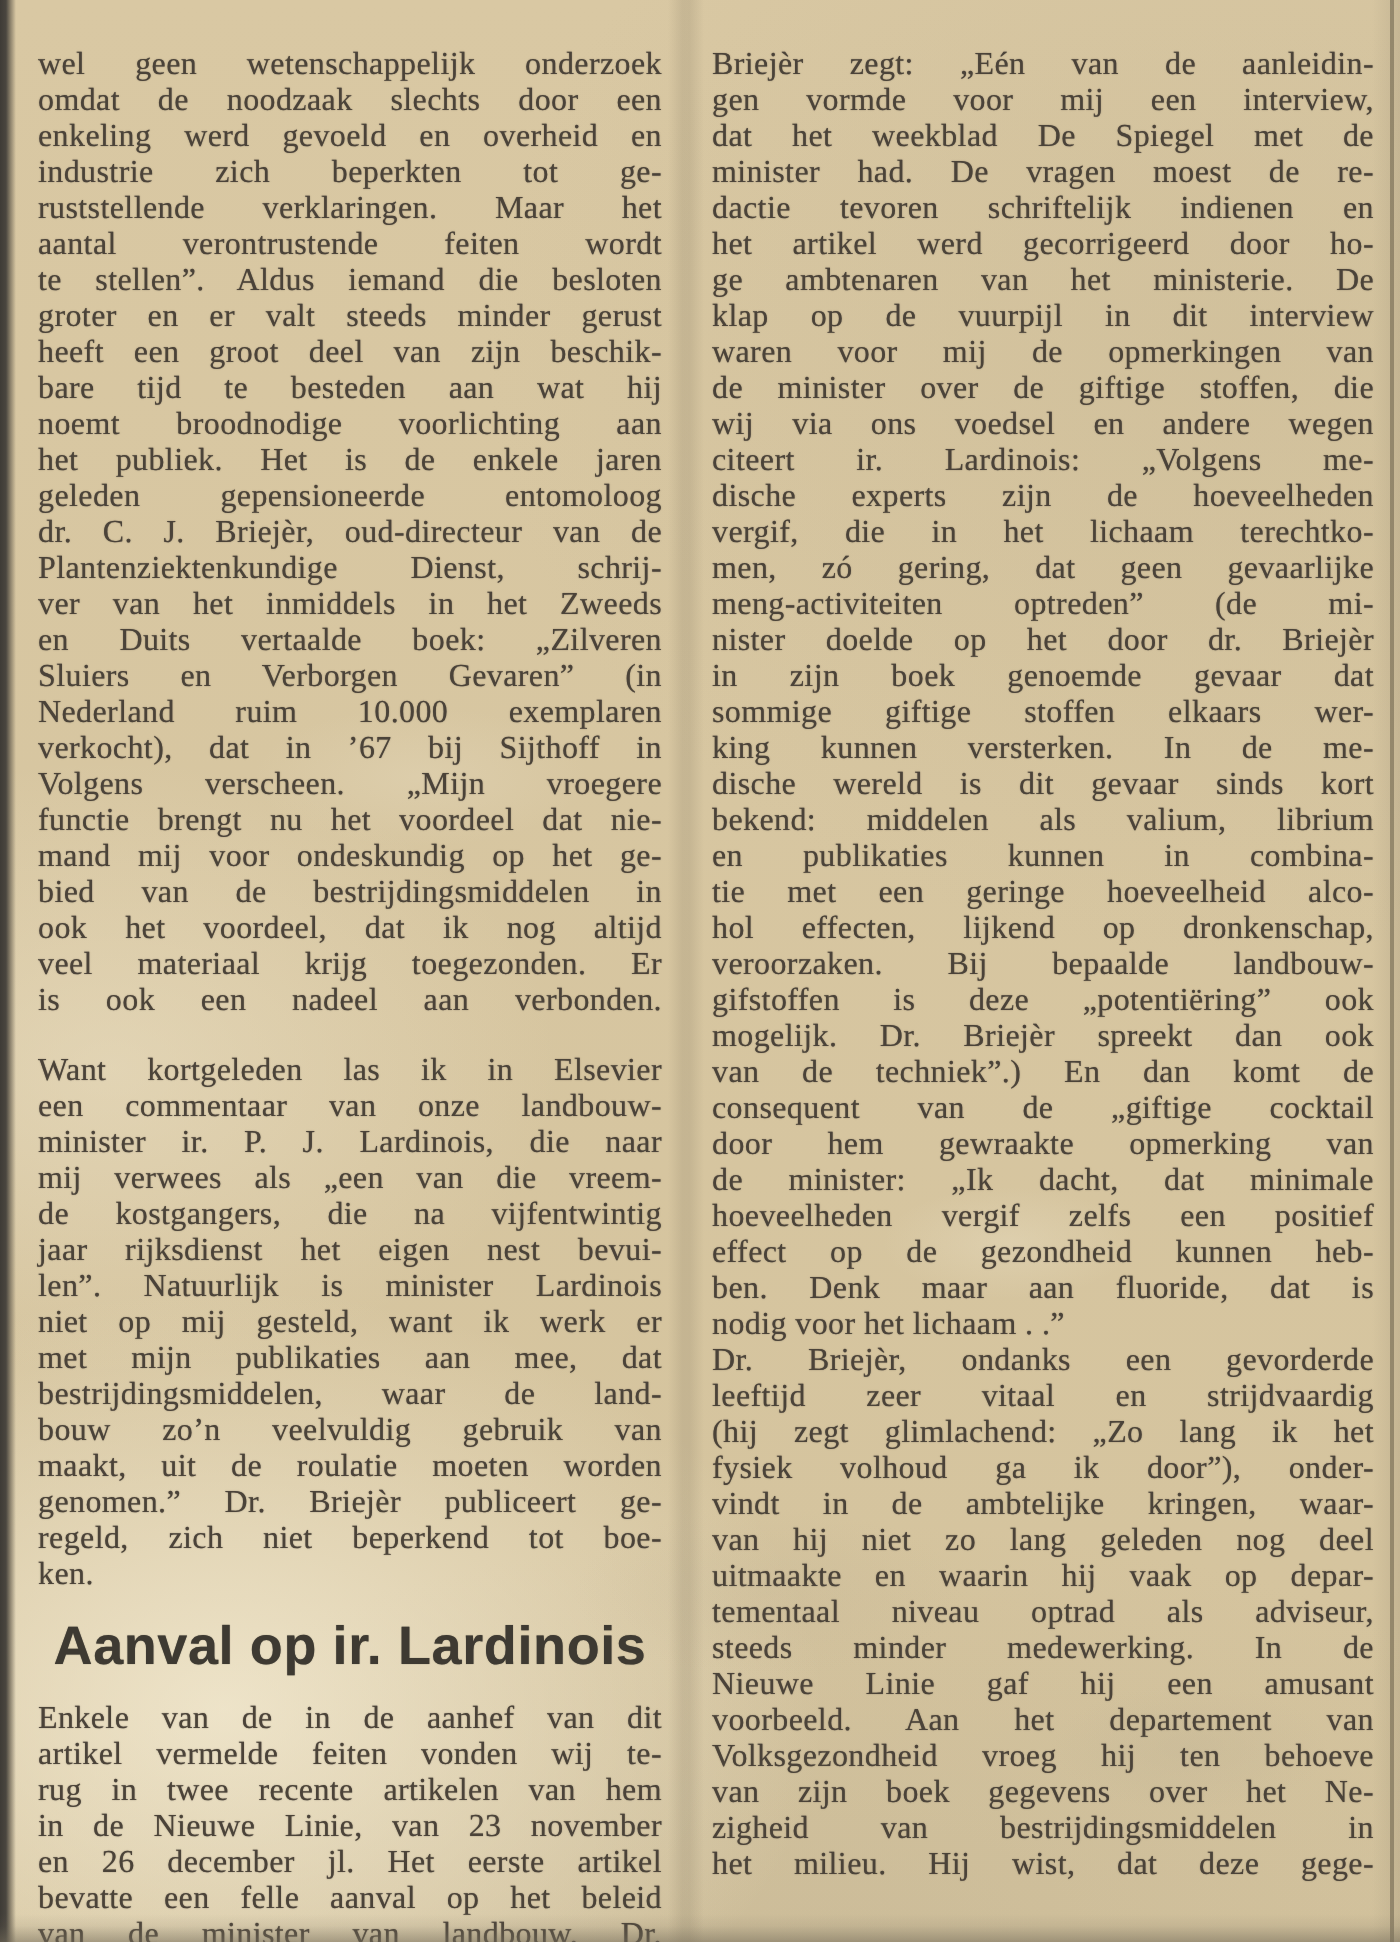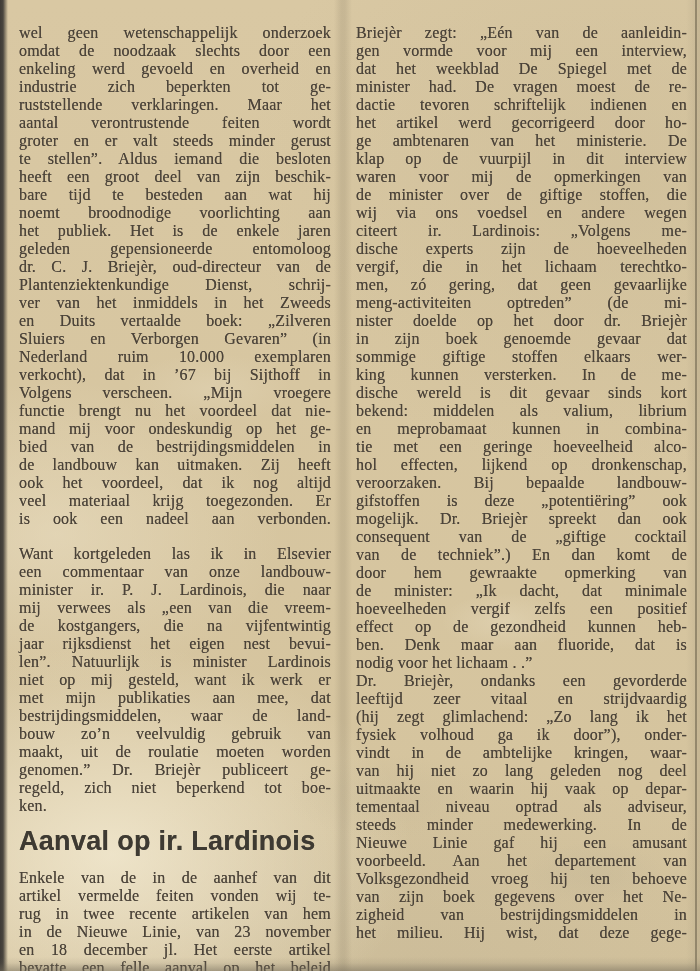--- a/index.html
+++ b/index.html
@@ -40,20 +40,21 @@
   .line.endline { text-align-last: left; }
   .heading {
     font-family: "Liberation Sans", sans-serif;
     font-size: 27px;
     font-weight: 700;
     letter-spacing: 0.3px;
     color: #3e3a32;
     margin: 11px 0 13px 0;
     line-height: 30px;
     text-shadow: 0 0 0.5px rgba(62,58,50,0.7);
+    text-align: center;
   }
   
   .edge-left {
     position: absolute; left: 0; top: 0; bottom: 0; width: 8px;
     background: linear-gradient(to right,
       #3e3b36 0px, #4a463f 3px, rgba(108,100,84,0.75) 5px, rgba(140,130,108,0) 8px);
     z-index: 3;
   }
   .edge-right-line {
     position: absolute; right: 3px; top: 0; bottom: 0; width: 2px;
@@ -94,39 +95,38 @@
   <div class="gutter-shadow"></div>
 
   <div class="column col-0">
       <div class="paragraph">
         <div class="line">wel geen wetenschappelijk onderzoek</div>
         <div class="line">omdat de noodzaak slechts door een</div>
         <div class="line">enkeling werd gevoeld en overheid en</div>
         <div class="line">industrie zich beperkten tot ge-</div>
         <div class="line">ruststellende verklaringen. Maar het</div>
         <div class="line">aantal verontrustende feiten wordt</div>
+        <div class="line">te stellen”. Aldus iemand die besloten</div>
         <div class="line">groter en er valt steeds minder gerust</div>
-        <div class="line">te stellen”. Aldus iemand die besloten</div>
         <div class="line">heeft een groot deel van zijn beschik-</div>
         <div class="line">bare tijd te besteden aan wat hij</div>
         <div class="line">noemt broodnodige voorlichting aan</div>
         <div class="line">het publiek. Het is de enkele jaren</div>
         <div class="line">geleden gepensioneerde entomoloog</div>
         <div class="line">dr. C. J. Briejèr, oud-directeur van de</div>
         <div class="line">Plantenziektenkundige Dienst, schrij-</div>
         <div class="line">ver van het inmiddels in het Zweeds</div>
         <div class="line">en Duits vertaalde boek: „Zilveren</div>
         <div class="line">Sluiers en Verborgen Gevaren” (in</div>
         <div class="line">Nederland ruim 10.000 exemplaren</div>
         <div class="line">verkocht), dat in ’67 bij Sijthoff in</div>
         <div class="line">Volgens verscheen. „Mijn vroegere</div>
         <div class="line">functie brengt nu het voordeel dat nie-</div>
         <div class="line">mand mij voor ondeskundig op het ge-</div>
         <div class="line">bied van de bestrijdingsmiddelen in</div>
-        <div class="line">de landbouw kan uitmaken. Zij heeft</div>
         <div class="line">ook het voordeel, dat ik nog altijd</div>
         <div class="line">veel materiaal krijg toegezonden. Er</div>
         <div class="line">is ook een nadeel aan verbonden.</div>
       </div>
       <div class="paragraph">
         <div class="line">Want kortgeleden las ik in Elsevier</div>
         <div class="line">een commentaar van onze landbouw-</div>
         <div class="line">minister ir. P. J. Lardinois, die naar</div>
         <div class="line">mij verwees als „een van die vreem-</div>
         <div class="line">de kostgangers, die na vijfentwintig</div>
@@ -140,21 +140,21 @@
         <div class="line">genomen.” Dr. Briejèr publiceert ge-</div>
         <div class="line">regeld, zich niet beperkend tot boe-</div>
         <div class="line endline">ken.</div>
       </div>
       <h2 class="heading">Aanval op ir. Lardinois</h2>
       <div class="paragraph">
         <div class="line">Enkele van de in de aanhef van dit</div>
         <div class="line">artikel vermelde feiten vonden wij te-</div>
         <div class="line">rug in twee recente artikelen van hem</div>
         <div class="line">in de Nieuwe Linie, van 23 november</div>
-        <div class="line">en 18 december jl. Het eerste artikel</div>
+        <div class="line">en 26 december jl. Het eerste artikel</div>
         <div class="line">bevatte een felle aanval op het beleid</div>
         <div class="line">van de minister van landbouw. Dr.</div>
       </div>
     </div>
   <div class="column col-1">
       <div class="paragraph">
         <div class="line">Briejèr zegt: „Eén van de aanleidin-</div>
         <div class="line">gen vormde voor mij een interview,</div>
         <div class="line">dat het weekblad De Spiegel met de</div>
         <div class="line">minister had. De vragen moest de re-</div>
@@ -169,28 +169,28 @@
         <div class="line">dische experts zijn de hoeveelheden</div>
         <div class="line">vergif, die in het lichaam terechtko-</div>
         <div class="line">men, zó gering, dat geen gevaarlijke</div>
         <div class="line">meng-activiteiten optreden” (de mi-</div>
         <div class="line">nister doelde op het door dr. Briejèr</div>
         <div class="line">in zijn boek genoemde gevaar dat</div>
         <div class="line">sommige giftige stoffen elkaars wer-</div>
         <div class="line">king kunnen versterken. In de me-</div>
         <div class="line">dische wereld is dit gevaar sinds kort</div>
         <div class="line">bekend: middelen als valium, librium</div>
-        <div class="line">en meprobamaat kunnen in combina-</div>
+        <div class="line">en publikaties kunnen in combina-</div>
         <div class="line">tie met een geringe hoeveelheid alco-</div>
         <div class="line">hol effecten, lijkend op dronkenschap,</div>
         <div class="line">veroorzaken. Bij bepaalde landbouw-</div>
         <div class="line">gifstoffen is deze „potentiëring” ook</div>
         <div class="line">mogelijk. Dr. Briejèr spreekt dan ook</div>
+        <div class="line">van de techniek”.) En dan komt de</div>
         <div class="line">consequent van de „giftige cocktail</div>
-        <div class="line">van de techniek”.) En dan komt de</div>
         <div class="line">door hem gewraakte opmerking van</div>
         <div class="line">de minister: „Ik dacht, dat minimale</div>
         <div class="line">hoeveelheden vergif zelfs een positief</div>
         <div class="line">effect op de gezondheid kunnen heb-</div>
         <div class="line">ben. Denk maar aan fluoride, dat is</div>
         <div class="line endline">nodig voor het lichaam . .”</div>
       </div>
       <div class="paragraph">
         <div class="line">Dr. Briejèr, ondanks een gevorderde</div>
         <div class="line">leeftijd zeer vitaal en strijdvaardig</div>

